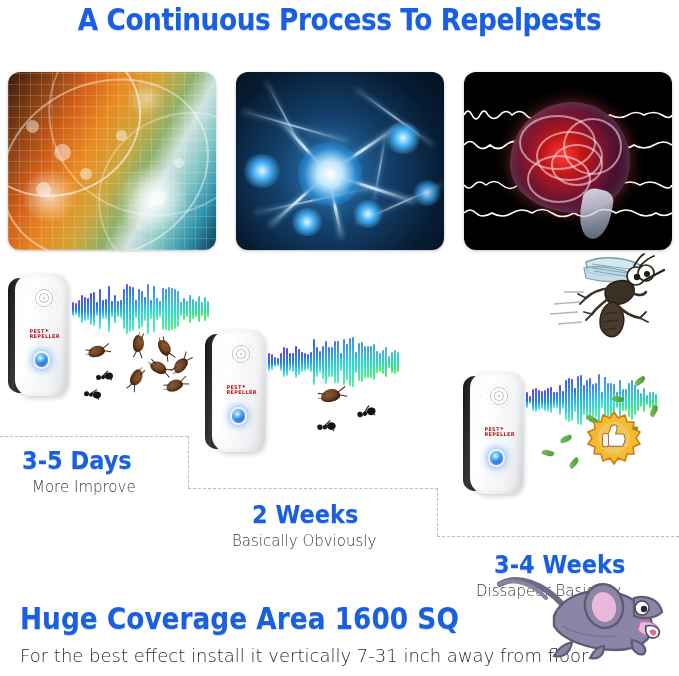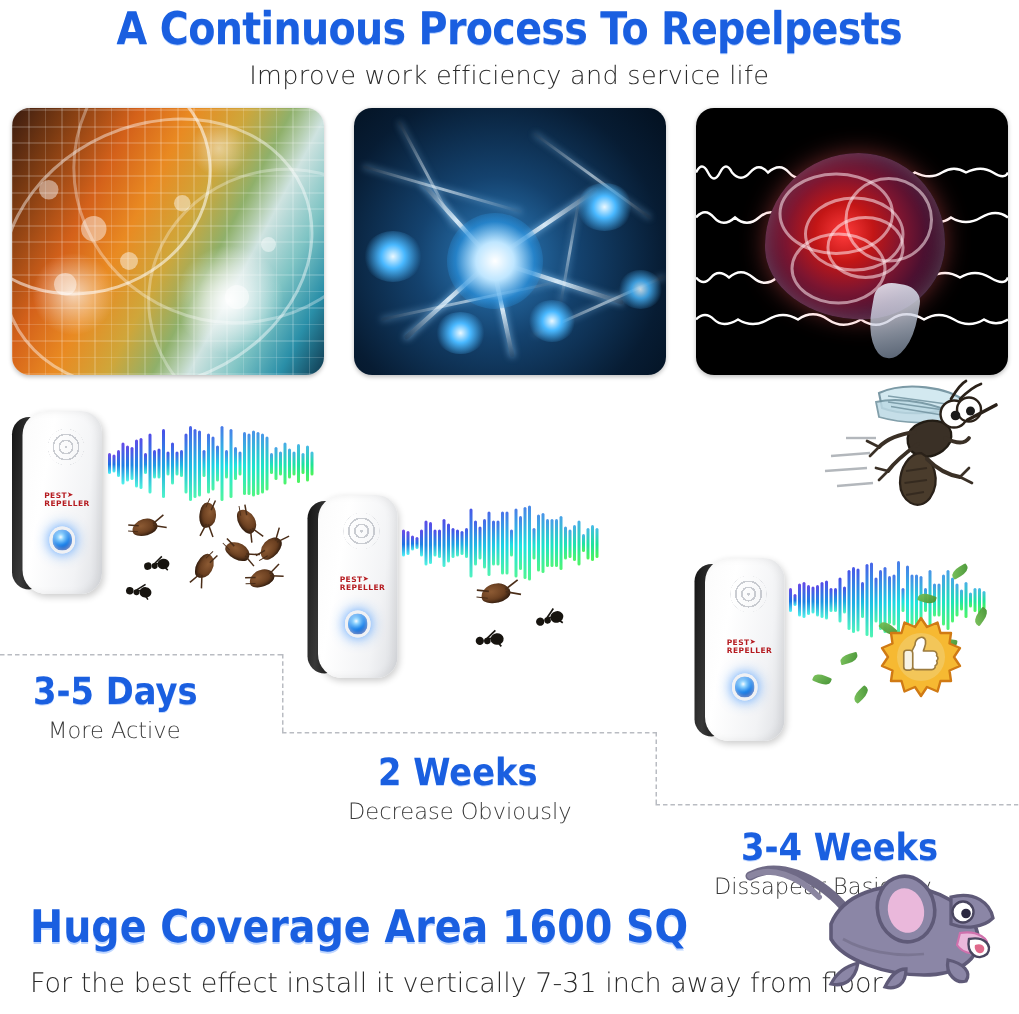--- a/index.html
+++ b/index.html
@@ -240,21 +240,20 @@
     color:#2b2b2b;
     white-space:nowrap;
   }
 </style>
 </head>
 <body>
 
 <div class="page">
 
   <div class="headline">A Continuous Process To Repelpests</div>
-  <div class="subheadline">Improve work efficiency and service life</div>
 
   <div class="panels">
 
     <div class="panel panel-1">
       <div class="dna-bg"></div>
       <div class="dna-grid"></div>
       <div class="dna-strand" style="left:-40px;top:-30px;width:170px;height:150px;transform:rotate(-18deg);"></div>
       <div class="dna-strand" style="left:-10px;top:10px;width:210px;height:170px;transform:rotate(-24deg);opacity:.8;"></div>
       <div class="dna-strand" style="left:40px;top:-60px;width:210px;height:200px;transform:rotate(12deg);opacity:.6;"></div>
       <div class="dna-strand" style="left:90px;top:40px;width:180px;height:170px;transform:rotate(-8deg);opacity:.55;"></div>
@@ -430,21 +429,21 @@
           <s class="h"></s>
             <s class="t"></s>
             <s class="a"></s>
           <u style="left:7px;transform:rotate(-38deg);"></u>
             <u style="left:8px;transform:rotate(16deg);"></u>
             <u style="left:11px;transform:rotate(54deg);"></u>
         </div>
       </div>
 
       <div class="stage-title" style="left:22px;top:196px;">3-5 Days</div>
-      <div class="stage-sub" style="left:32px;top:228px;">More Active</div>
+      <div class="stage-sub" style="left:32px;top:228px;">More Improve</div>
     </div>
 
     <div>
       <div class="device" style="left:205px;top:80px;width:60px;height:122px;">
         <div class="dev-back"></div>
         <div class="dev-body">
           <div class="dev-grille"></div>
           <div class="dev-brand" style="font-size:5px;">
             <span>PEST</span><span class="arrow">➤</span><br>
             <span>REPELLER</span>
@@ -516,21 +515,21 @@
           <s class="h"></s>
             <s class="t"></s>
             <s class="a"></s>
           <u style="left:7px;transform:rotate(-40deg);"></u>
             <u style="left:8px;transform:rotate(14deg);"></u>
             <u style="left:11px;transform:rotate(50deg);"></u>
         </div>
       </div>
 
       <div class="stage-title" style="left:252px;top:250px;">2 Weeks</div>
-      <div class="stage-sub" style="left:232px;top:282px;">Decrease Obviously</div>
+      <div class="stage-sub" style="left:232px;top:282px;">Basically Obviously</div>
     </div>
 
     <div>
       <div class="device" style="left:463px;top:122px;width:60px;height:122px;">
         <div class="dev-back"></div>
         <div class="dev-body">
           <div class="dev-grille"></div>
           <div class="dev-brand" style="font-size:5px;">
             <span>PEST</span><span class="arrow">➤</span><br>
             <span>REPELLER</span>

